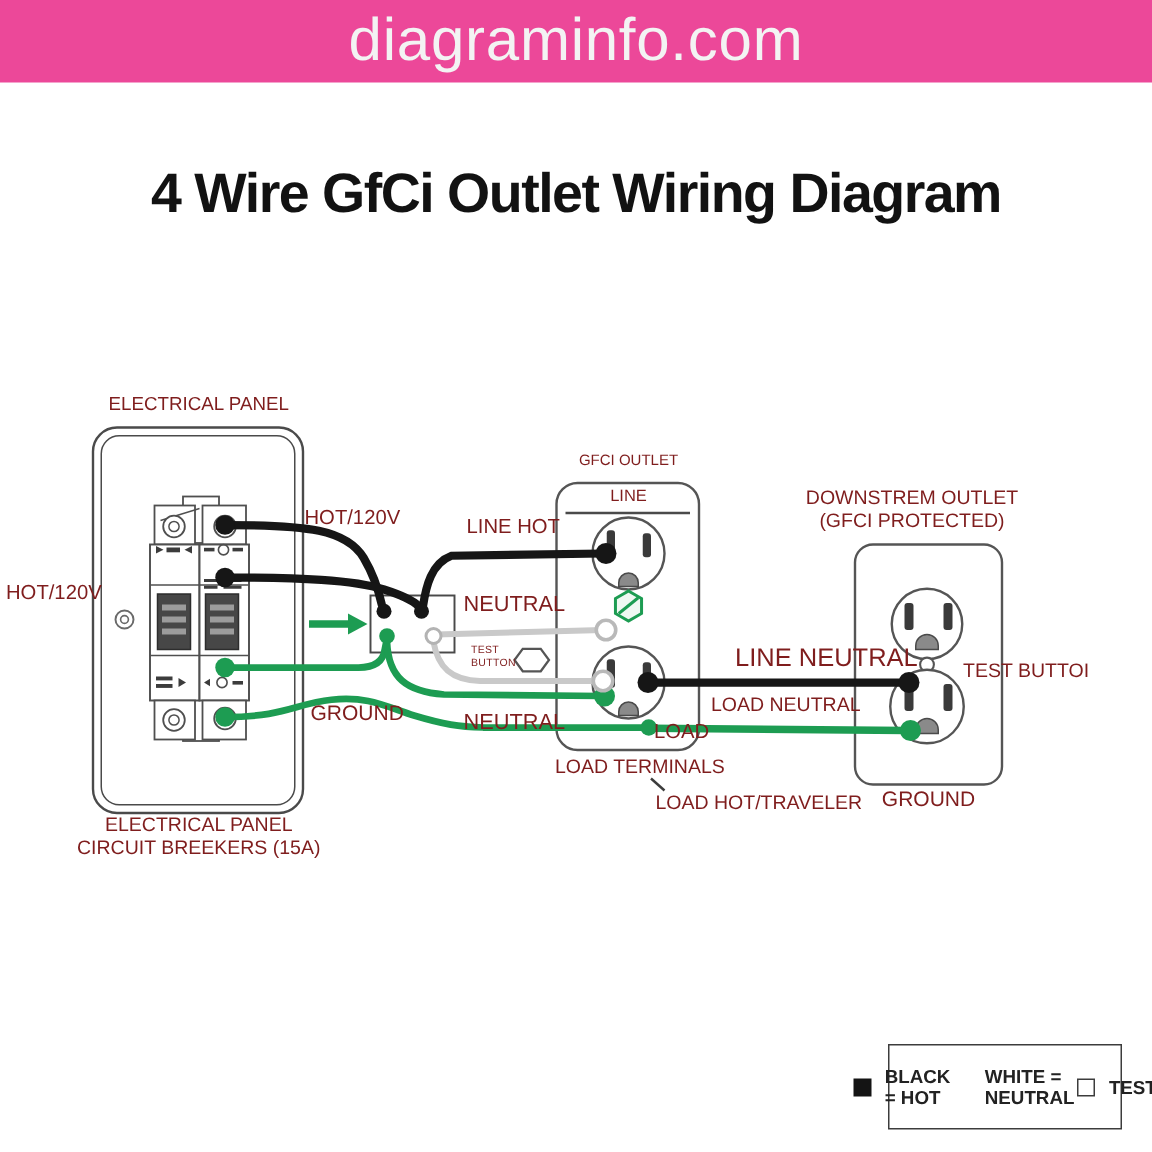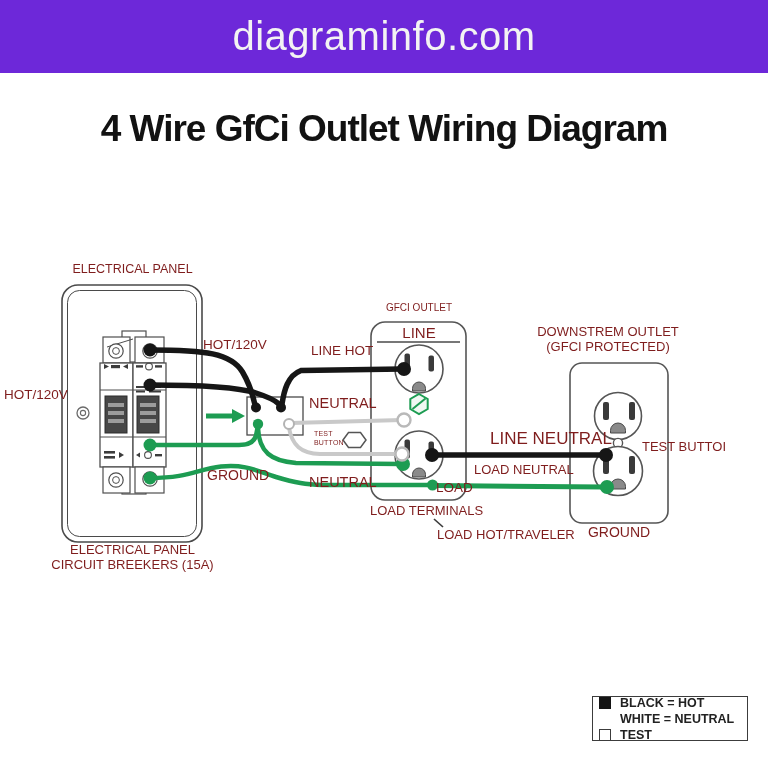--- a/index.html
+++ b/index.html
@@ -1,35 +1,35 @@
 <!DOCTYPE html>
 <html><head>
 <meta charset="utf-8">
 <style>
   html,body{margin:0;padding:0;}
   body{
     width:768px;height:768px;position:relative;background:#ffffff;
     font-family:"Liberation Sans", sans-serif;overflow:hidden;
   }
   .header{
-    position:absolute;left:0;top:0;width:768px;height:73px;background:#6d28d9;
+    position:absolute;left:0;top:0;width:768px;height:55px;background:#ec4899;
     display:flex;align-items:center;justify-content:center;
   }
   .header .site{color:#f3f3f3;font-size:40px;font-weight:400;letter-spacing:.5px;}
   .title{
     position:absolute;left:0;top:108px;width:768px;text-align:center;
     font-size:37px;font-weight:800;color:#121212;letter-spacing:-1px;
   }
   .lbl{position:absolute;color:#7f1d1d;font-weight:400;white-space:nowrap;line-height:1.1;}
   .ctr{text-align:center;}
   svg{position:absolute;left:0;top:0;}
   .legend{
-    position:absolute;left:592px;top:696px;width:156px;height:45px;
+    position:absolute;left:592px;top:696px;width:156px;height:57px;
     border:1.5px solid #3c3c3c;background:#fff;box-sizing:border-box;
-    display:flex;flex-direction:column;justify-content:center;gap:2px;padding:3px 6px;
+    display:flex;flex-direction:row;justify-content:center;gap:2px;padding:3px 6px;
   }
   .legend-row{display:flex;align-items:center;gap:9px;font-size:12.5px;font-weight:700;color:#222;}
   .sq{width:12px;height:12px;flex:0 0 12px;box-sizing:border-box;}
   .sq-black{background:#141414;}
   .sq-hidden{visibility:hidden;}
   .sq-outline{background:#fff;border:1.5px solid #3c3c3c;}
 </style>
 </head>
 <body>
 
@@ -193,21 +193,21 @@
 
 <div class="lbl" style="left:203px;top:338px;font-size:13.5px;">HOT/120V</div>
 
 <div class="lbl" style="left:207px;top:468px;font-size:14px;">GROUND</div>
 
 <div class="lbl ctr" style="left:30px;top:543px;width:205px;font-size:13px;">ELECTRICAL PANEL</div>
 <div class="lbl ctr" style="left:30px;top:558px;width:205px;font-size:13px;">CIRCUIT BREEKERS (15A)</div>
 
 <div class="lbl ctr" style="left:371px;top:302px;width:96px;font-size:10px;">GFCI OUTLET</div>
 
-<div class="lbl ctr" style="left:371px;top:325px;width:96px;font-size:15px;">LINE</div>
+<div class="lbl ctr" style="left:371px;top:325px;width:96px;font-size:11px;">LINE</div>
 
 <div class="lbl" style="left:311px;top:344px;font-size:13.5px;">LINE HOT</div>
 
 <div class="lbl" style="left:309px;top:396px;font-size:14.5px;">NEUTRAL</div>
 
 <div class="lbl" style="left:314px;top:430px;font-size:7px;letter-spacing:.2px;">TEST</div>
 <div class="lbl" style="left:314px;top:439px;font-size:7px;letter-spacing:.2px;">BUTTON</div>
 
 <div class="lbl" style="left:309px;top:475px;font-size:14.5px;">NEUTRAL</div>
 

